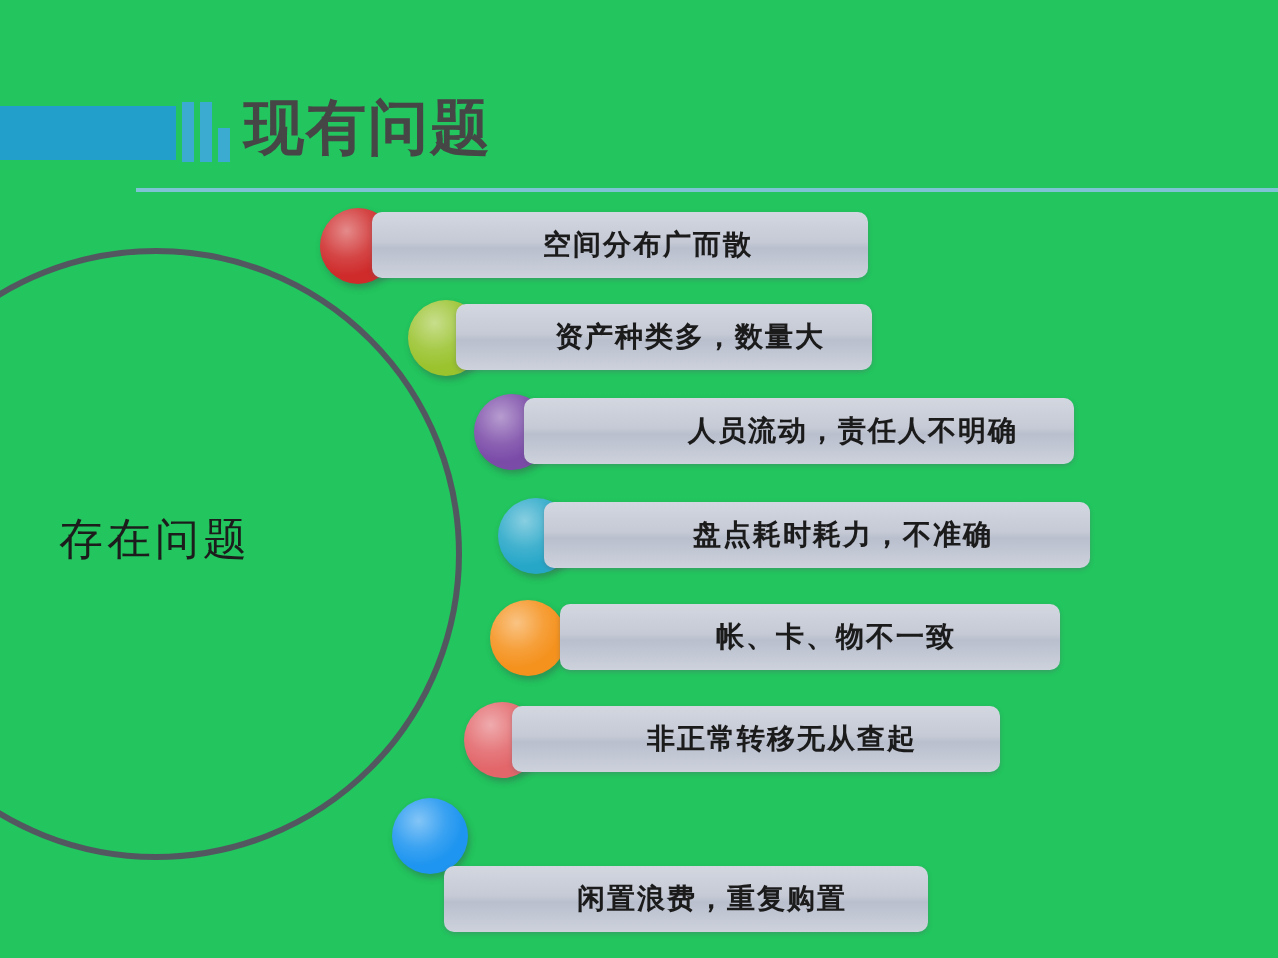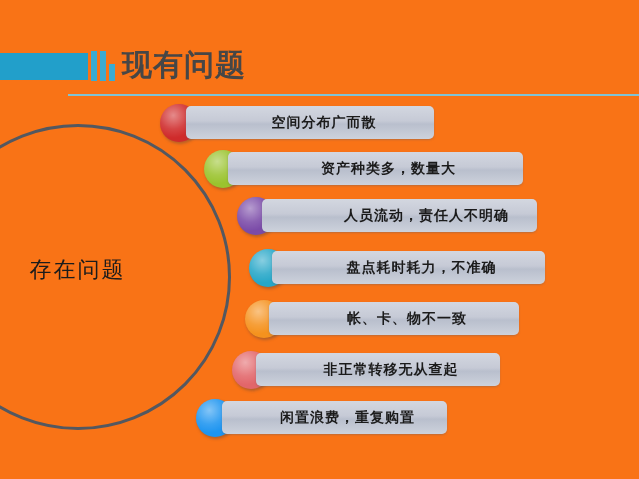--- a/index.html
+++ b/index.html
@@ -139,46 +139,46 @@
     box-shadow: 1px 2px 3px rgba(60,60,70,0.35);
   }
 
   
   .row.r1 { left: 160px; top: 104px; }
   .row.r1 .dot { left: 0px; }
   .row.r1 .bar { left: 26px; width: 248px; }
 
   .row.r2 { left: 204px; top: 150px; }
   .row.r2 .dot { left: 0px; }
-  .row.r2 .bar { left: 24px; width: 295px; }
+  .row.r2 .bar { left: 24px; width: 208px; }
 
   .row.r3 { left: 237px; top: 197px; }
   .row.r3 .dot { left: 0px; }
   .row.r3 .bar { left: 25px; width: 275px; }
 
   .row.r4 { left: 249px; top: 249px; }
   .row.r4 .dot { left: 0px; }
   .row.r4 .bar { left: 23px; width: 273px; }
 
   .row.r5 { left: 245px; top: 300px; }
   .row.r5 .dot { left: 0px; }
-  .row.r5 .bar { left: 24px; width: 250px; }
+  .row.r5 .bar { left: 35px; width: 250px; }
 
   .row.r6 { left: 232px; top: 351px; }
   .row.r6 .dot { left: 0px; }
   .row.r6 .bar { left: 24px; width: 244px; }
 
   .row.r7 { left: 196px; top: 399px; }
   .row.r7 .dot { left: 0px; }
-  .row.r7 .bar { left: 26px; width: 225px; }
+  .row.r7 .bar { left: 26px; width: 242px; margin-top: 32px; }
 </style>
 </head>
 <body>
 
-<div id="slide" style="background: #f97316;">
+<div id="slide" style="background: #22c55e;">
 
   <div class="header-bar" style="background: rgb(34, 159, 202);"></div>
 
   <div class="header-icon">
     <i class="b1"></i>
     <i class="b2"></i>
     <i class="b3"></i>
   </div>
 
   <div class="header-title" style="color: rgb(70, 70, 70);">现有问题</div>

